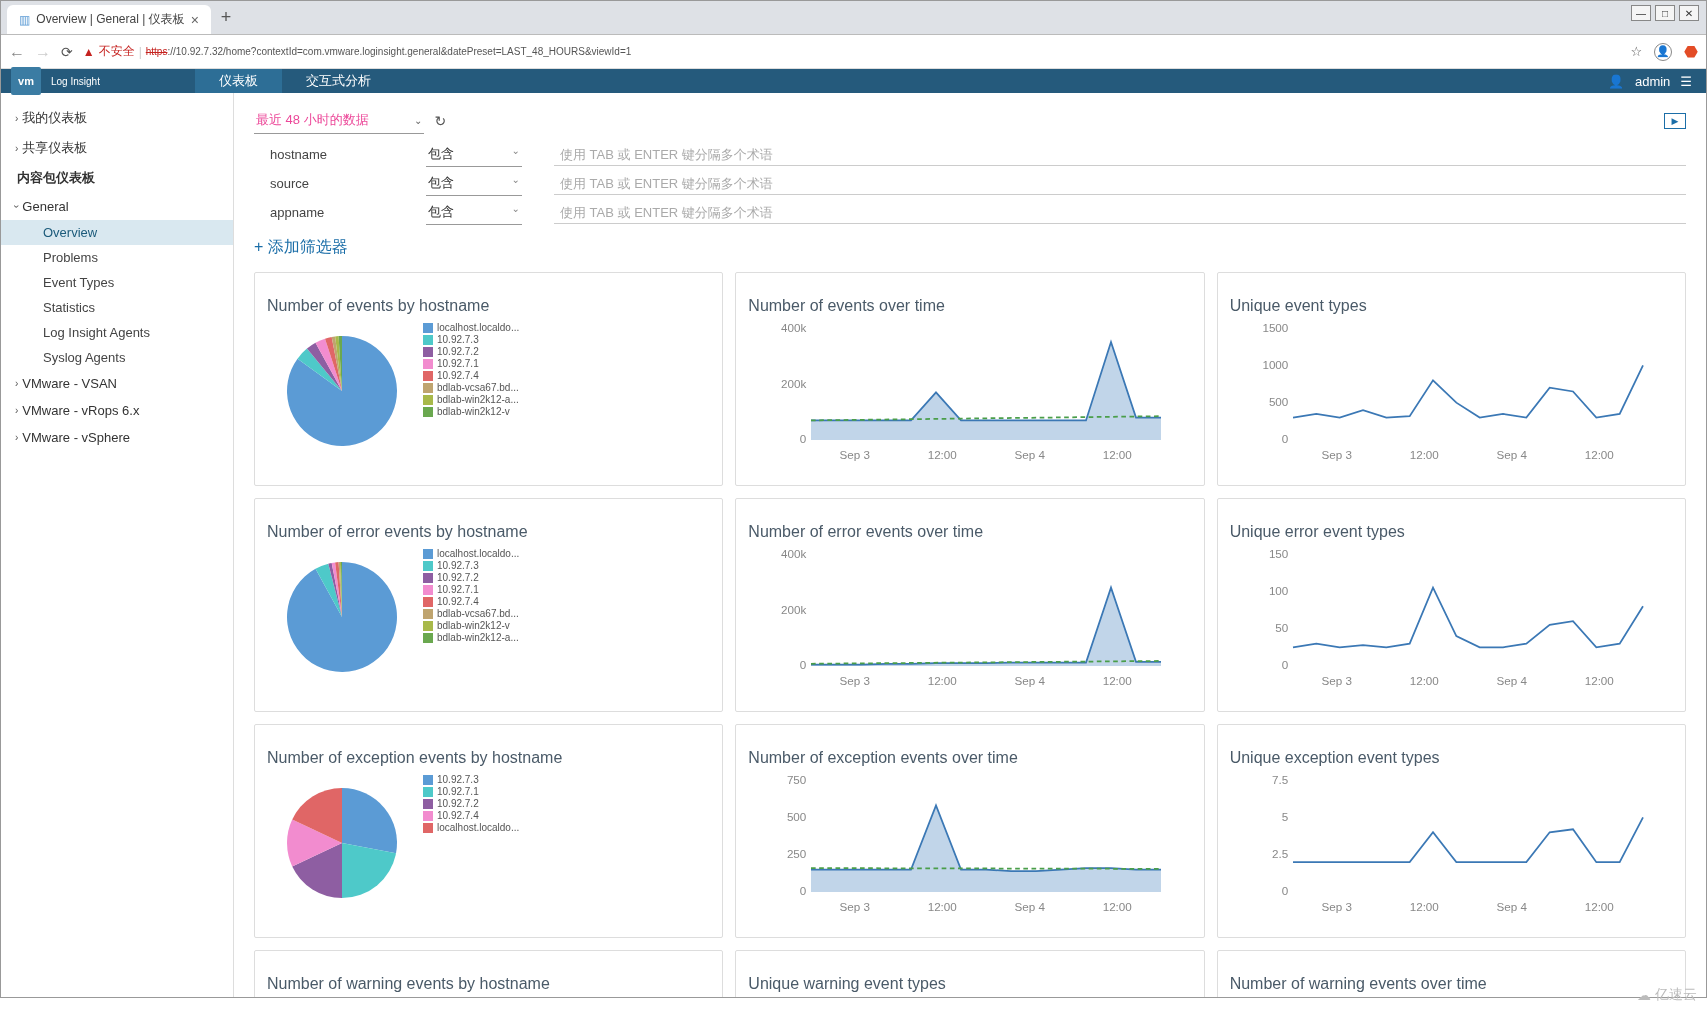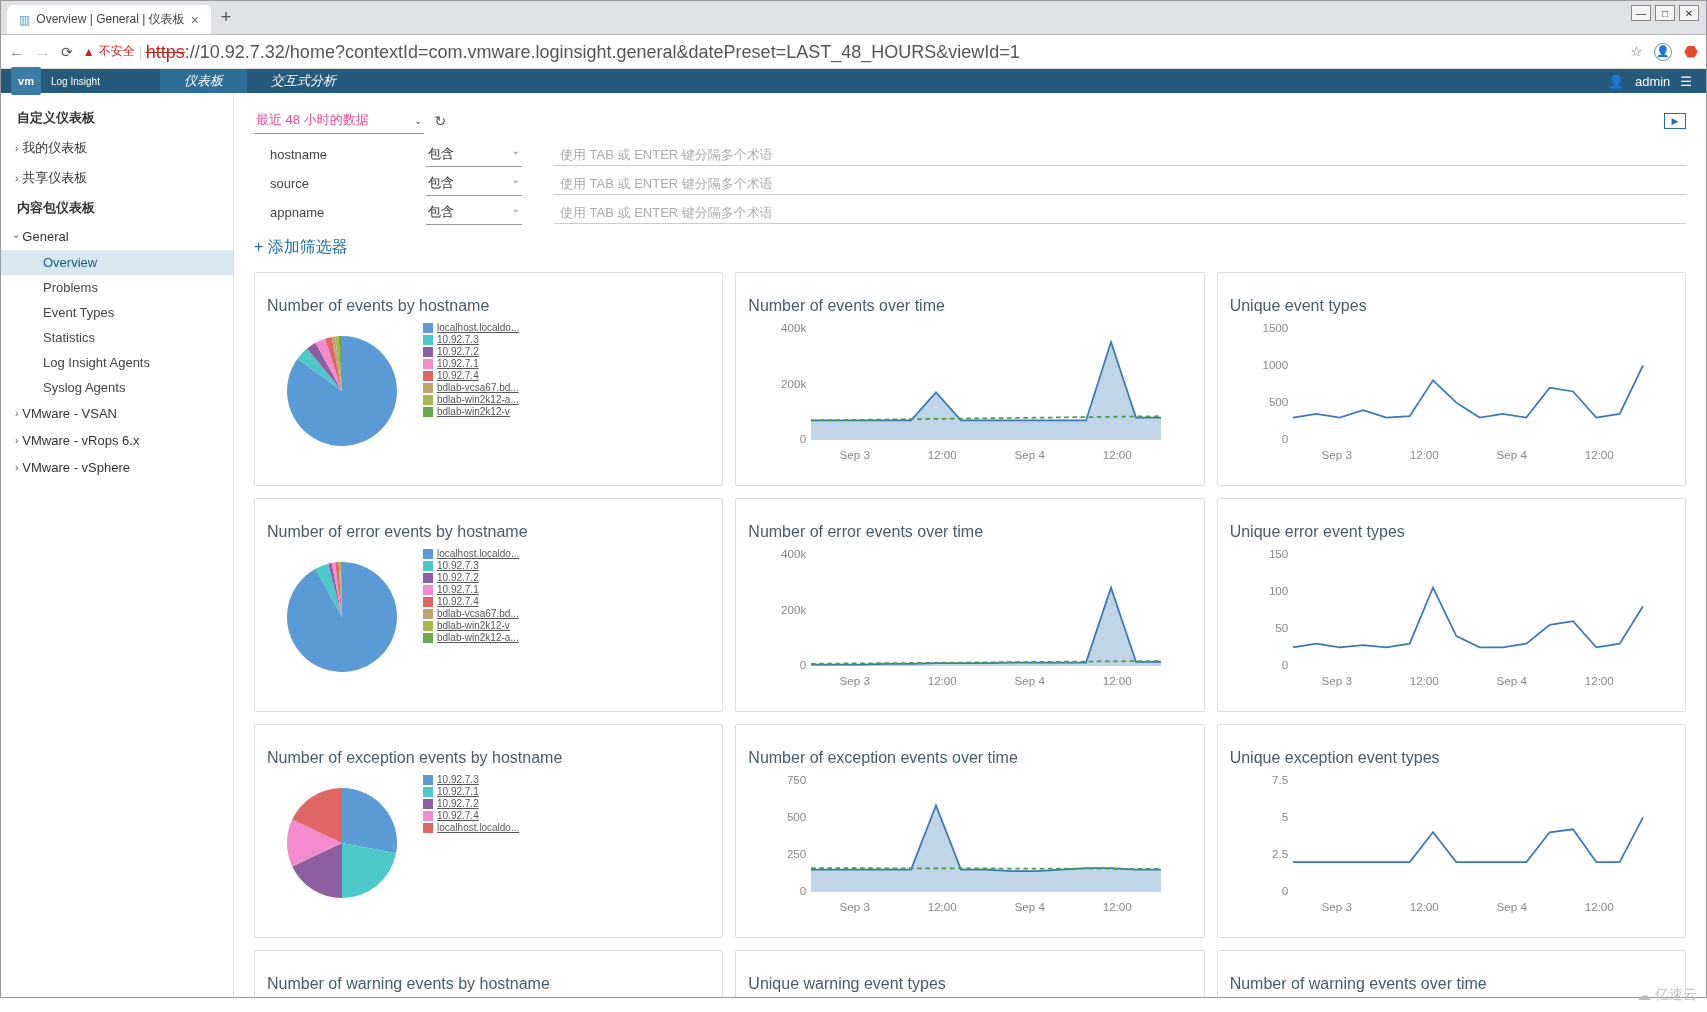--- a/index.html
+++ b/index.html
@@ -9,31 +9,31 @@
 .browser-chrome { border:1px solid #999; }
 .tab-bar { background:#dee1e6; height:34px; display:flex; align-items:flex-end; padding:0 6px; border-bottom:1px solid #bbb; }
 .tab { background:#fff; border-radius:6px 6px 0 0; padding:6px 12px; font-size:12px; color:#444; display:flex; align-items:center; gap:6px; min-width:180px; }
 .tab-close { font-size:14px; color:#666; margin-left:auto; }
 .new-tab { padding:6px 10px; font-size:18px; color:#555; }
 .addr-bar { background:#fff; height:34px; display:flex; align-items:center; padding:0 8px; gap:10px; border-bottom:1px solid #ddd; }
 .nav-arrow { color:#888; font-size:16px; }
 .reload { color:#555; font-size:14px; }
 .security { display:flex; align-items:center; gap:4px; font-size:12px; }
 .warn { color:#c5221f; }
-.url { font-family:monospace; font-size:18px; color:#555; }
+.url { font-family:monospace; font-size:10px; color:#555; }
 .url .https { color:#c5221f; text-decoration:line-through; }
 .addr-right { margin-left:auto; display:flex; gap:12px; align-items:center; color:#555; }
 .win-controls { position:absolute; top:5px; right:8px; display:flex; gap:4px; }
 .win-btn { border:1px solid #888; background:#f5f5f5; width:20px; height:16px; font-size:10px; display:flex; align-items:center; justify-content:center; }
 
 
 .app-header { background:#255a7c; color:#fff; height:24px; display:flex; align-items:center; }
 .logo-box { background:#3b7ca3; width:30px; height:28px; margin:0 10px; display:flex; align-items:center; justify-content:center; font-size:11px; font-weight:bold; border-radius:2px; }
 .app-name { font-size:10px; }
-.top-tabs { margin-left:60px; display:flex; height:100%;font-style:italic; }
+.top-tabs { margin-left:95px; display:flex; height:100%; }
 .top-tab { padding:0 24px; display:flex; align-items:center; font-size:13px; cursor:pointer; }
 .top-tab.active { background:#2d6e96; }
 .header-right { margin-left:auto; display:flex; align-items:center; gap:10px; padding-right:14px; font-size:13px; }
 
 
 .workspace { display:flex; height:calc(1012px - 34px - 34px - 40px); }
 .sidebar { width:233px; border-right:1px solid #ddd; padding:10px 0; overflow-y:auto; }
 .sb-heading { font-size:13px; font-weight:bold; padding:6px 16px; color:#333; }
 .sb-item { font-size:13px; padding:6px 16px 6px 28px; color:#333; cursor:pointer; display:flex; align-items:center; }
 .sb-item .chev { margin-left:-14px; margin-right:4px; font-size:10px; color:#555; }
@@ -57,21 +57,21 @@
 
 
 .widget-grid { display:grid; grid-template-columns:repeat(3,1fr); gap:12px; margin-top:10px; }
 .widget { border:1px solid #ddd; border-radius:2px; padding:24px 12px; background:#fff; }
 .widget-title { font-size:16px; color:#4a5a68; font-weight:400; margin-bottom:6px; }
 .widget-body { display:flex; height:140px; }
 
 
 .pie-wrap { flex:0 0 150px; display:flex; align-items:center; justify-content:center; }
 .legend { flex:1; font-size:10px; color:#555; padding-left:6px; }
-.legend-item { display:flex; align-items:center; gap:4px; margin:1px 0; white-space:nowrap; overflow:hidden; text-overflow:ellipsis;text-decoration:underline; }
+.legend-item { display:flex; align-items:center; gap:4px; margin:1px 0; white-space:nowrap; overflow:hidden; text-overflow:ellipsis; }
 .swatch { width:10px; height:10px; flex-shrink:0; }
 
 
 .chart-svg { width:100%; height:100%; }
 .axis-text { font-size:10px; fill:#888; }
 .y-label { font-size:10px; fill:#888; }
 
 .watermark { position:fixed; bottom:8px; right:10px; font-size:14px; color:#bbb; display:flex; align-items:center; gap:4px; }
 </style>
 </head>
@@ -119,21 +119,20 @@
     </div>
     <div class="header-right">
       <span>👤</span>
       <span>admin</span>
       <span>☰</span>
     </div>
   </div>
 
   <div class="workspace">
     <div class="sidebar">
-      <div class="sb-heading">自定义仪表板</div>
       <div class="sb-item">
           <span class="chev">›</span>
           <span>我的仪表板</span>
         </div>
       <div class="sb-item">
           <span class="chev">›</span>
           <span>共享仪表板</span>
         </div>
       <div class="sb-heading">内容包仪表板</div>
       <div class="sb-item">

